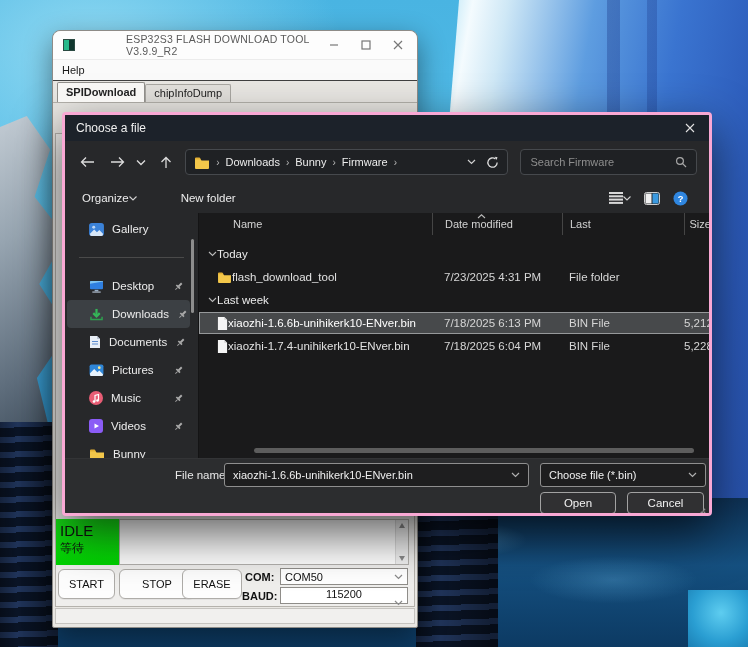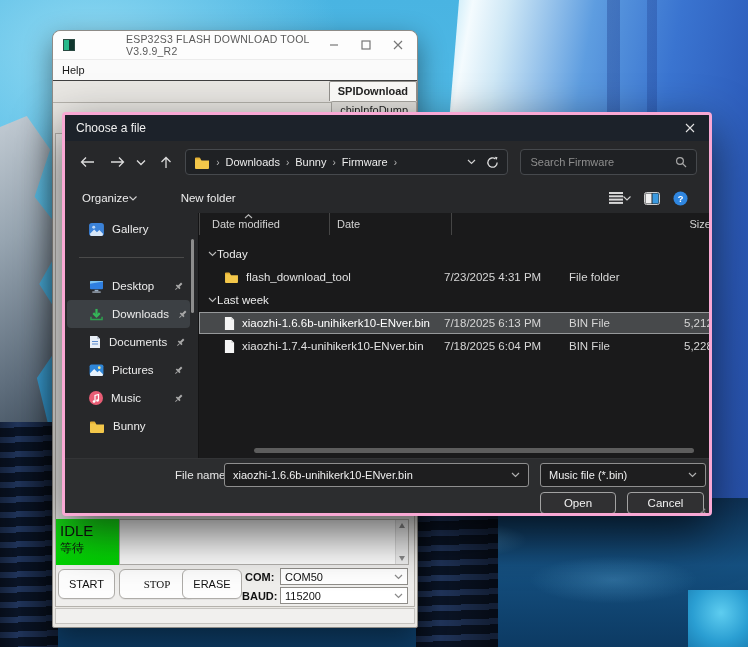--- a/index.html
+++ b/index.html
@@ -39,21 +39,21 @@
   .esp-title{height:28px;background:#fdfdfd;border-radius:8px 8px 0 0;
        display:flex;align-items:center;padding:0 10px;border-bottom:1px solid #ececec;}
   .esp-appicon{width:12px;height:12px;border:1px solid #2a4a42;box-sizing:border-box;
        background:linear-gradient(90deg,#27b98a 0 55%,#10372e 55%);}
   .esp-title-text{font-size:10.5px;color:#5a5a5a;margin-left:7px;letter-spacing:.2px;padding-left:44px;}
   .esp-ctrls{margin-left:auto;display:flex;align-items:center;gap:22px;padding-right:4px;}
   .esp-ctrls svg{display:block;}
   .esp-menu{height:20px;background:#fafafa;border-bottom:1px solid #404040;
        display:flex;align-items:center;padding:0 9px;font-size:11px;color:#1a1a1a;}
   .esp-tabs{height:21px;background:#e9e7e3;display:flex;align-items:flex-end;
-       padding-left:4px;border-bottom:1px solid #b5b2ac;flex-direction:column;}
+       padding-left:4px;border-bottom:1px solid #b5b2ac;}
   .tab{font-size:11px;padding:2px 8px 3px;border:1px solid #a9a7a2;border-bottom:none;
        border-radius:2px 2px 0 0;background:#e2e0dc;color:#222;position:relative;top:0;}
   .tab.active{background:#f7f6f4;border-color:#8f8d89;font-weight:bold;z-index:2;
        padding:3px 8px 4px;}
   .esp-inner{left:2px;top:102px;right:2px;bottom:20px;border:1px solid #b5b2ac;background:#efeeec;}
   .idle-box{left:3px;top:488px;width:63px;height:46px;background:linear-gradient(180deg,#17e617,#00d400);
        color:#0b2a0b;padding:3px 0 0 4px;box-sizing:border-box;line-height:1.25;}
   .idle-line1{font-size:15px;color:#111;}
   .idle-line2{font-size:12px;color:#111;}
   .console{left:66px;top:488px;width:290px;height:46px;background:#fff;border:1px solid #b3b1ad;
@@ -61,21 +61,21 @@
   .console-sb{position:absolute;right:0;top:0;bottom:0;width:13px;background:#f1f1f1;
        border-left:1px solid #dcdcdc;display:flex;flex-direction:column;
        justify-content:space-between;align-items:center;padding:3px 0;box-sizing:border-box;}
   .tri-up{width:0;height:0;border-left:3.5px solid transparent;border-right:3.5px solid transparent;
        border-bottom:5px solid #8a8a8a;}
   .tri-down{width:0;height:0;border-left:3.5px solid transparent;border-right:3.5px solid transparent;
        border-top:5px solid #8a8a8a;}
   .esp-btn{top:538px;height:30px;background:#fdfdfd;border:1px solid #aeaca8;border-radius:6px;
        display:flex;align-items:center;justify-content:center;font-size:11px;color:#111;
        box-sizing:border-box;box-shadow:0 1px 0 rgba(0,0,0,.05);}
-  .btn-start{left:5px;width:57px;} .btn-stop{left:66px;width:76px;font-family:Liberation Serif, serif;} .btn-erase{left:129px;width:60px;}
+  .btn-start{left:5px;width:57px;} .btn-stop{left:66px;width:76px;} .btn-erase{left:129px;width:60px;}
   .port-label{font-size:11px;font-weight:bold;color:#111;}
   .combo-lite{background:#fff;border:1px solid #8f8d89;display:flex;align-items:center;
        font-size:11px;color:#111;padding:0 4px;box-sizing:border-box;}
   .combo-lite .chev{margin-left:auto;}
   .esp-status{left:2px;right:2px;top:577px;height:16px;background:#f1f0ee;
        border:1px solid #c6c4c0;box-sizing:border-box;}
 
   
   .dlg{left:62px;top:112px;width:650px;height:404px;background:#27282a;border:3px solid #f9a8d4;
        border-radius:4px;box-shadow:0 18px 48px rgba(0,0,0,.65);box-sizing:border-box;
@@ -113,21 +113,21 @@
        position:relative;height:22px;display:flex;align-items:center;}
   .c-type{width:122px;padding-left:7px;box-sizing:border-box;border-left:1px solid #454545;
        height:22px;display:flex;align-items:center;}
   .c-size{flex:1;text-align:right;padding-right:5px;border-left:1px solid #454545;
        height:22px;display:flex;align-items:center;justify-content:flex-end;box-sizing:border-box;}
   .sortchev{position:absolute;left:44px;top:1px;}
   .rows{padding-top:8px;}
   .grp{height:22px;display:flex;align-items:center;padding-left:9px;font-size:11.5px;color:#eaeaea;}
   .frow{height:22px;display:flex;align-items:center;font-size:11.5px;color:#e2e2e2;margin:1px 0;}
   .frow.selected{background:#47494b;box-shadow:inset 0 0 0 1px #96989a;color:#fff;}
-  .cell-name{width:233px;display:flex;align-items:center;padding-left:25px;gap:7px;box-sizing:border-box;}
+  .cell-name{width:233px;display:flex;align-items:center;padding-left:18px;gap:0;box-sizing:border-box;}
   .cell-name span{white-space:nowrap;overflow:hidden;}
   .cell-date{width:130px;padding-left:12px;box-sizing:border-box;color:#d6d6d6;}
   .cell-type{width:122px;padding-left:7px;box-sizing:border-box;color:#d6d6d6;}
   .cell-size{flex:1;text-align:right;padding-right:3px;color:#d6d6d6;}
   .hscroll{position:absolute;left:55px;width:440px;bottom:5px;height:5px;background:#5d5d5d;border-radius:3px;}
   .dlg-footer{height:61px;background:#2c2d2f;position:relative;border-top:1px solid #333436;box-sizing:border-box;}
   .fn-label{position:absolute;left:110px;top:10px;font-size:11.5px;color:#e8e8e8;}
   .combo-dark{position:absolute;background:#1e1e1f;border:1px solid #8f8f8f;border-radius:3px;
        display:flex;align-items:center;padding:0 8px;font-size:11px;color:#f0f0f0;box-sizing:border-box;}
   .combo-dark .chev{margin-left:auto;}
@@ -202,21 +202,21 @@
     <div class="abs port-label" style="left:192px;top:540px;">COM:</div>
     <div class="abs combo-lite" style="left:227px;top:537px;width:128px;height:17px;">
       <span>COM50</span>
       <span class="chev icon">
           <svg width="9" height="6" viewBox="0 0 9 6">
             <path d="M1 1l3.5 3.5L8 1" stroke="#8a8a8a" fill="none" stroke-width="1.2"></path>
           </svg>
         </span>
     </div>
     <div class="abs port-label" style="left:189px;top:559px;">BAUD:</div>
-    <div class="abs combo-lite" style="left:227px;top:556px;width:128px;height:17px;">
+    <div class="abs combo-lite" style="left:227px;top:556px;width:128px;height:17px;flex-direction:column;">
       <span>115200</span>
       <span class="chev icon">
           <svg width="9" height="6" viewBox="0 0 9 6">
             <path d="M1 1l3.5 3.5L8 1" stroke="#8a8a8a" fill="none" stroke-width="1.2"></path>
           </svg>
         </span>
     </div>
     <div class="abs esp-status"></div>
   </div>
 
@@ -441,40 +441,59 @@
                 <g transform="rotate(45 6 6)" fill="#ababab">
                   <rect x="5" y="1" width="2" height="5"></rect>
                   <rect x="3.2" y="5.6" width="5.6" height="1.8"></rect>
                   <rect x="5.6" y="7.4" width="0.9" height="3.4"></rect>
                 </g>
               </svg>
             </span>
         </div>
         <div class="side-item">
           <span class="icon">
+              <svg width="14" height="14" viewBox="0 0 14 14">
+                <rect width="14" height="14" rx="3" fill="#8b5cf6"></rect>
+                <path d="M5.5 4.5L10 7l-4.5 2.5z" fill="#fff"></path>
+              </svg>
+            </span>
+          <span>Videos</span>
+          <span class="pin icon">
+              <svg width="11" height="11" viewBox="0 0 12 12">
+                <g transform="rotate(45 6 6)" fill="#ababab">
+                  <rect x="5" y="1" width="2" height="5"></rect>
+                  <rect x="3.2" y="5.6" width="5.6" height="1.8"></rect>
+                  <rect x="5.6" y="7.4" width="0.9" height="3.4"></rect>
+                </g>
+              </svg>
+            </span>
+        </div>
+        <div class="side-item">
+          <span class="icon">
               <svg width="16" height="13" viewBox="0 0 16 13">
                 <path d="M1 2.5h5l1.5 2H15v7.5a1 1 0 0 1-1 1H2a1 1 0 0 1-1-1z" fill="#f3c74a"></path>
                 <path d="M1 2.5a1 1 0 0 1 1-1h3.6L7 3.5H1z" fill="#e3af33"></path>
               </svg>
             </span>
           <span>Bunny</span>
         </div>
       </div>
 
       <div class="files">
         <div class="fhdr">
+          <div class="c-name">Name</div>
           <div class="c-date">
             <span class="sortchev icon">
                 <svg width="9" height="5" viewBox="0 0 9 5">
                   <path d="M1 4L4.5 0.8 8 4" stroke="#b8b8b8" fill="none" stroke-width="1.1"></path>
                 </svg>
               </span>
             <span>Date modified</span>
           </div>
-          <div class="c-type">Date</div>
+          <div class="c-type">Last</div>
           <div class="c-size">Size</div>
         </div>
 
         <div class="rows">
           <div class="grp">
             <span class="icon">
                 <svg width="9" height="6" viewBox="0 0 9 6">
                   <path d="M1 1l3.5 3.5L8 1" stroke="#b8b8b8" fill="none" stroke-width="1.1"></path>
                 </svg>
               </span>
@@ -539,21 +558,21 @@
       <div class="fn-label">File name:</div>
       <div class="combo-dark fn-combo">
         <span>xiaozhi-1.6.6b-unihikerk10-ENver.bin</span>
         <span class="chev icon">
             <svg width="9" height="6" viewBox="0 0 9 6">
               <path d="M1 1l3.5 3.5L8 1" stroke="#b0b0b0" fill="none" stroke-width="1.2"></path>
             </svg>
           </span>
       </div>
       <div class="combo-dark ft-combo">
-        <span>Music file (*.bin)</span>
+        <span>Choose file (*.bin)</span>
         <span class="chev icon">
             <svg width="9" height="6" viewBox="0 0 9 6">
               <path d="M1 1l3.5 3.5L8 1" stroke="#b0b0b0" fill="none" stroke-width="1.2"></path>
             </svg>
           </span>
       </div>
       <div class="dlg-btn btn-open">Open</div>
       <div class="dlg-btn btn-cancel">Cancel</div>
       <span class="grip icon">
           <svg width="9" height="9" viewBox="0 0 9 9" fill="#8a8a8a">

